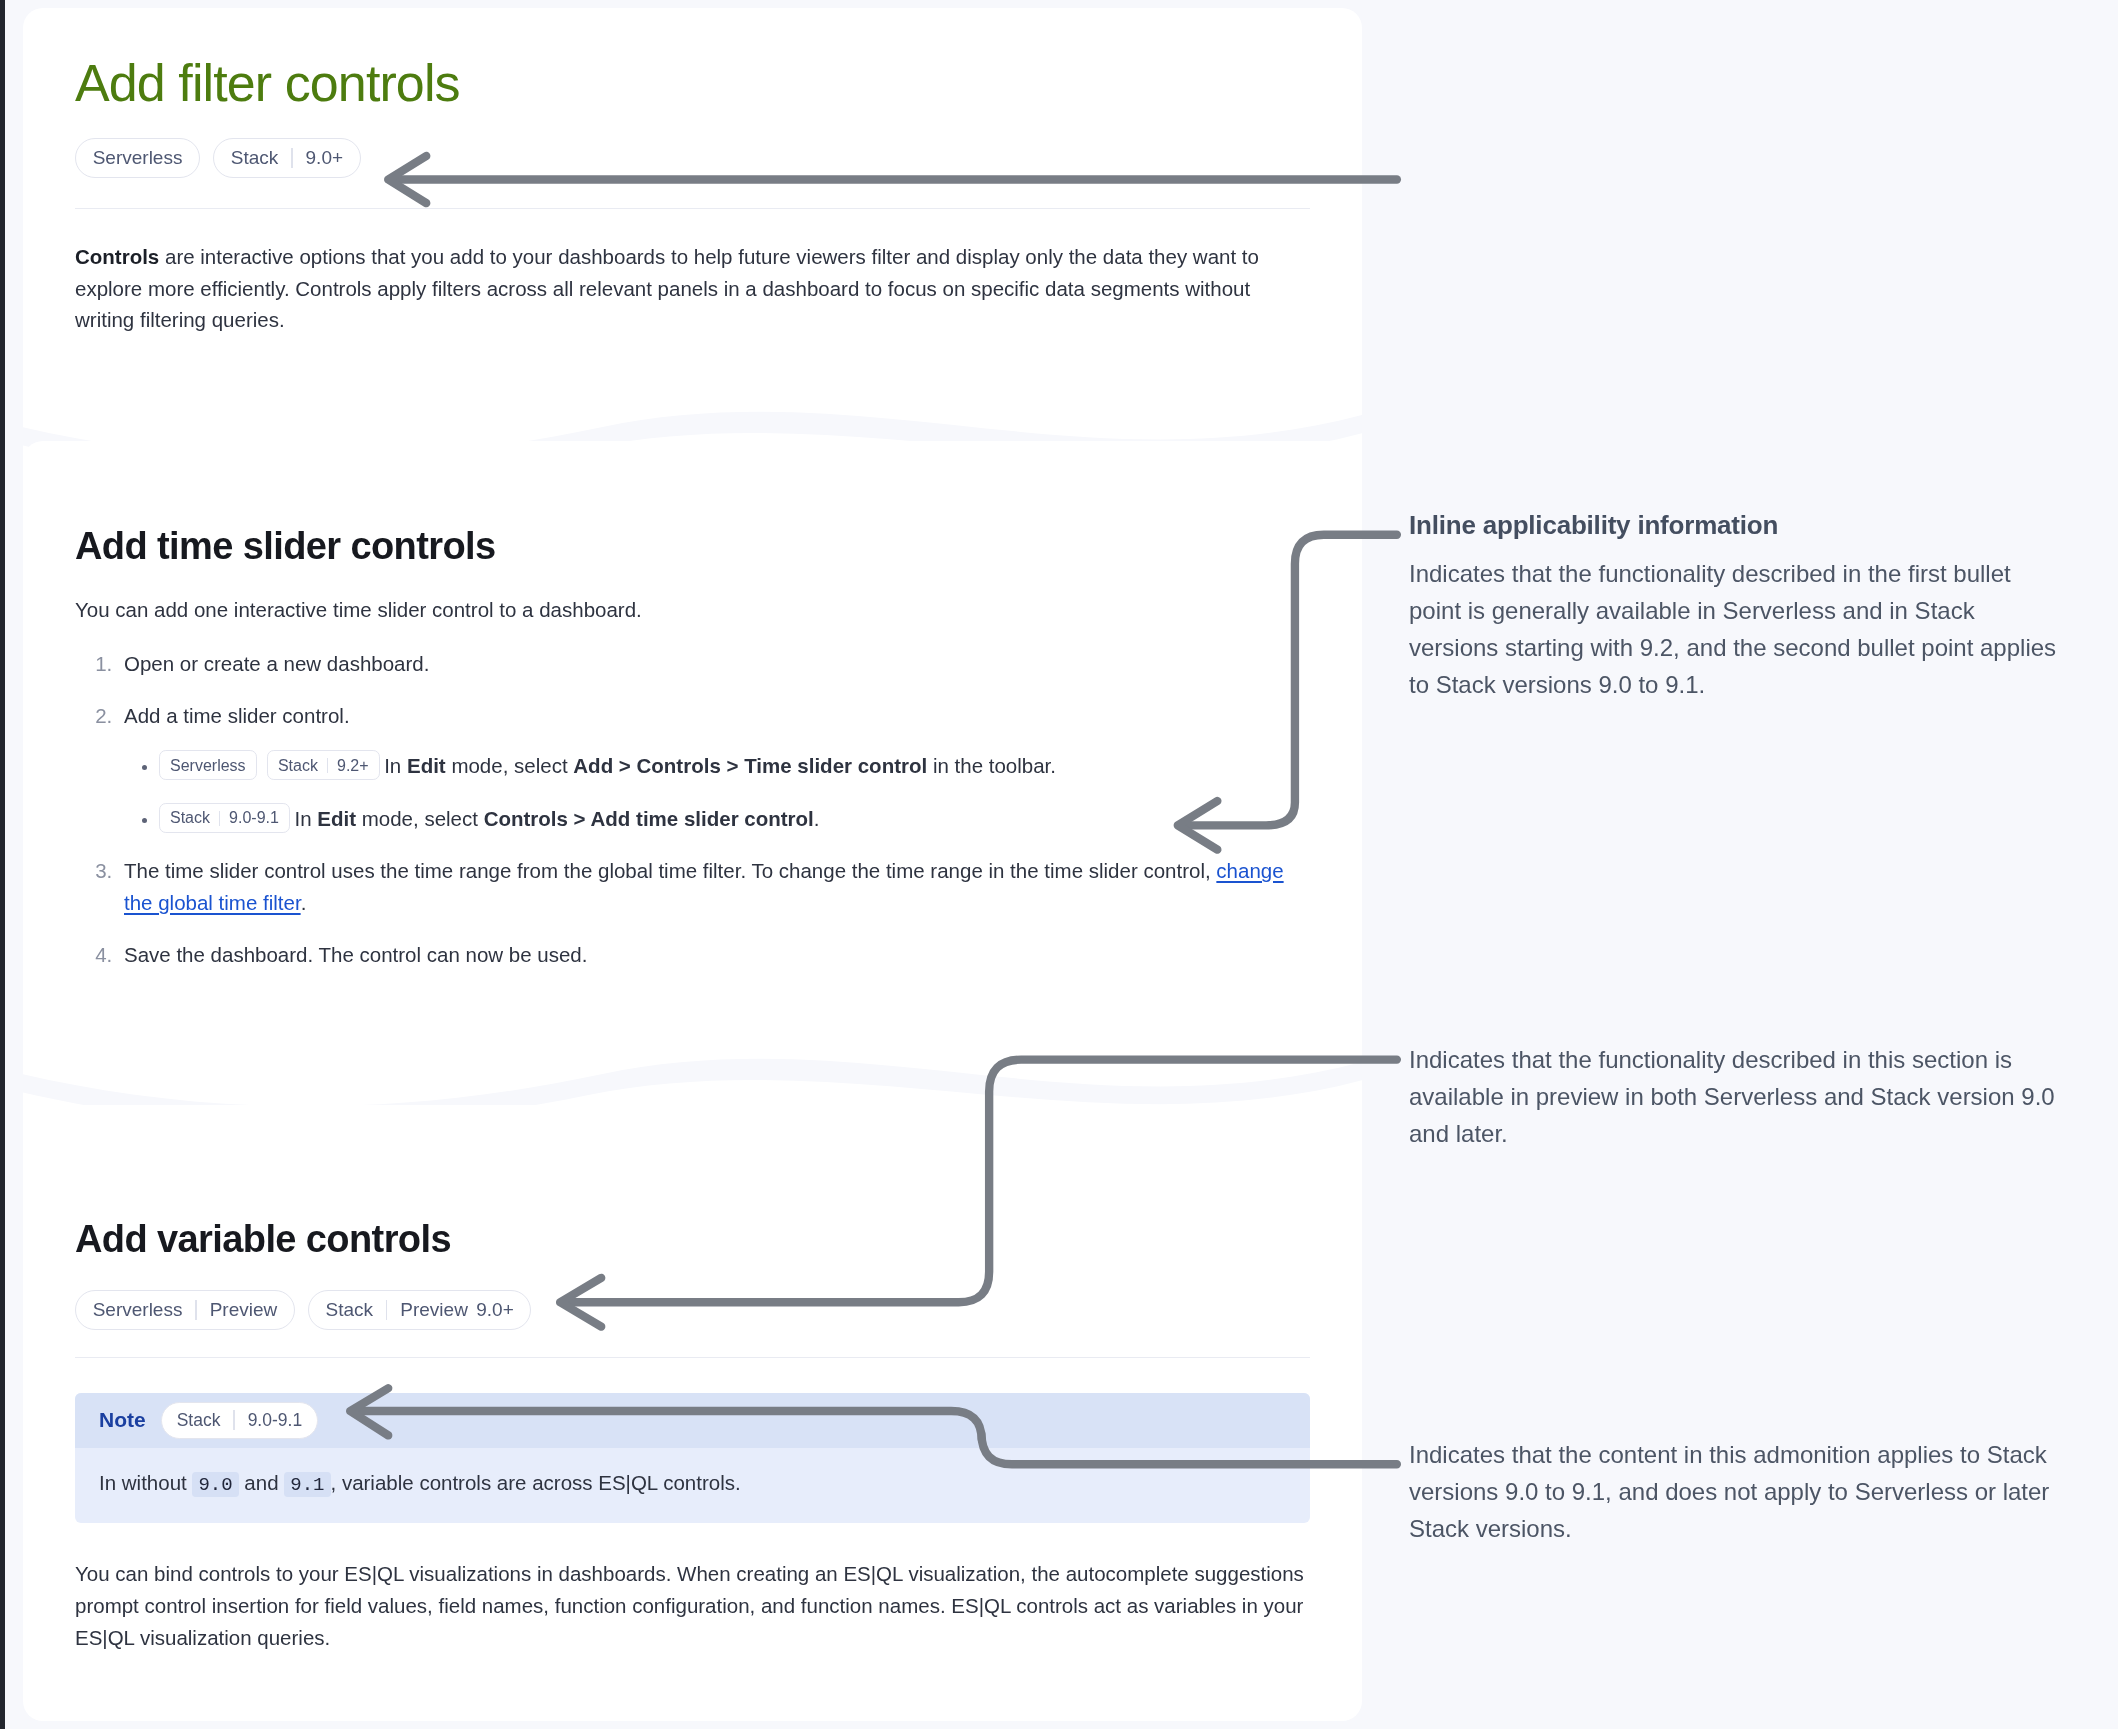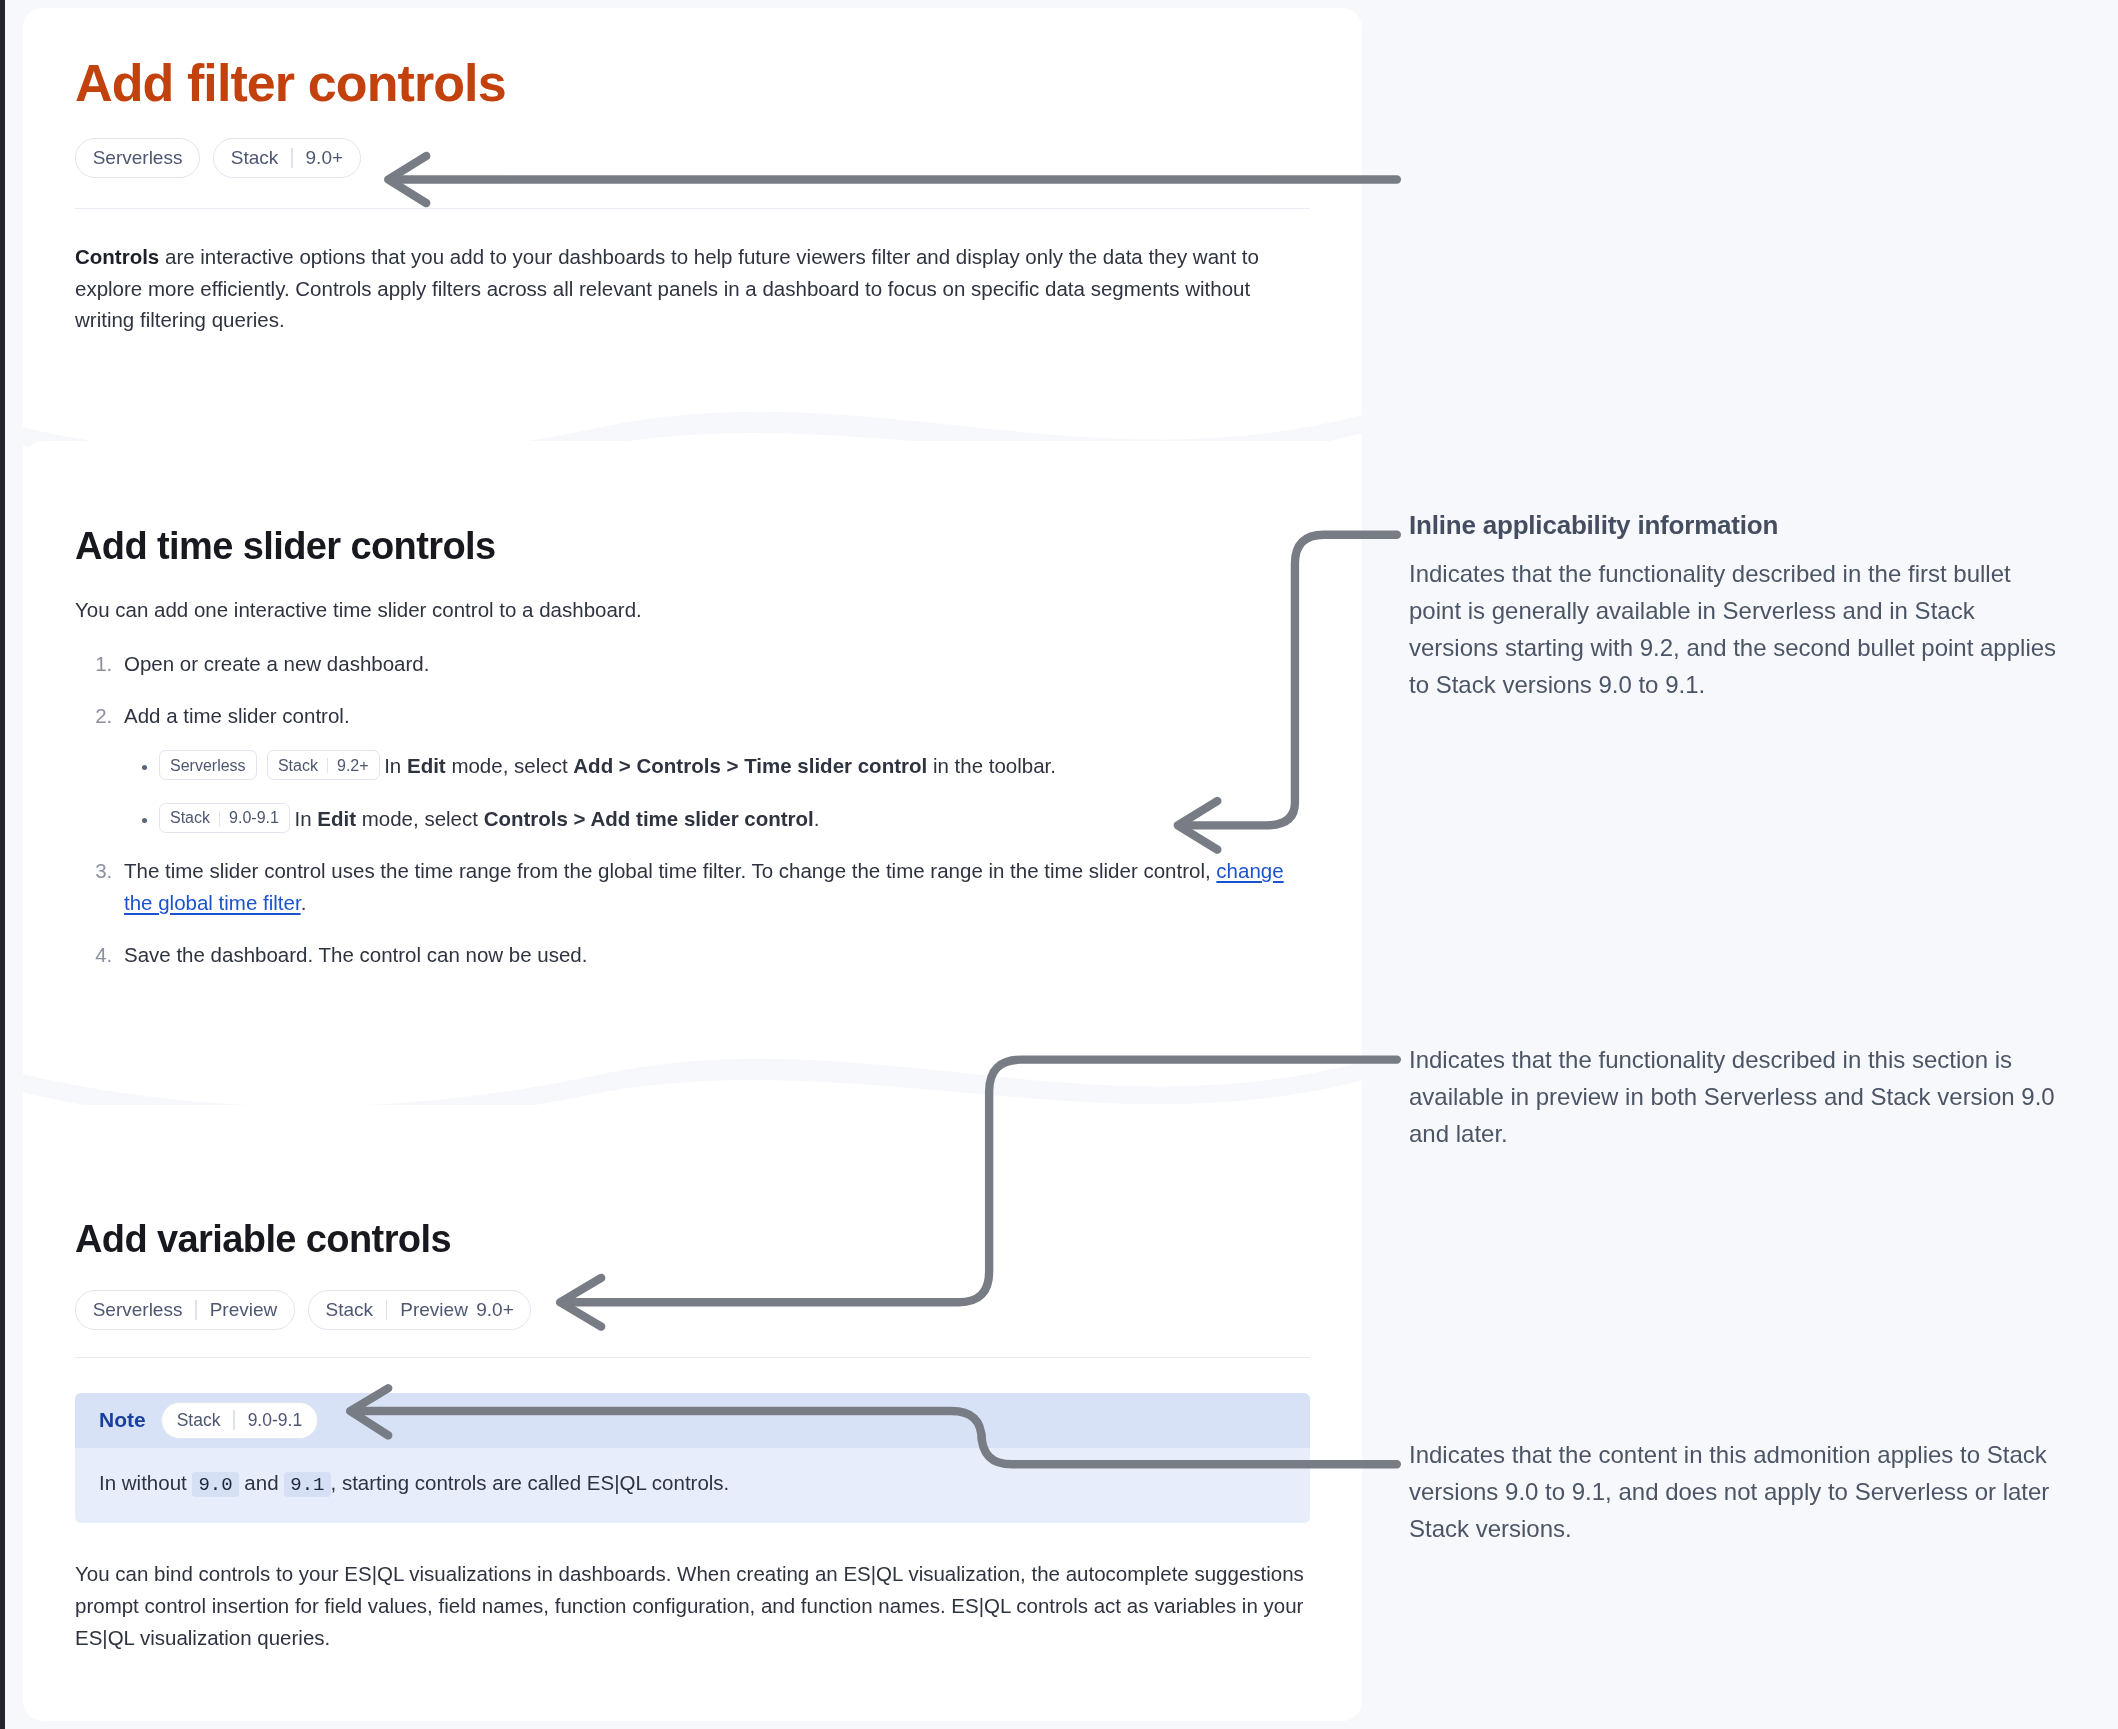--- a/index.html
+++ b/index.html
@@ -50,22 +50,22 @@
     pointer-events: none;
   }
   .wave-1 { top: 380px; }
   .wave-2 { top: 1027px; }
 
   .panel-inner { padding: 0 52px; }
 
   h1.page-title {
     font-size: 52px;
     line-height: 1.08;
-    font-weight: 700;
-    color: #c2410c;
+    font-weight: 400;
+    color: #4d7c0f;
     letter-spacing: -0.9px;
     margin: 0;
     padding-top: 47px;
   }
 
   h2.section-title {
     font-size: 38px;
     line-height: 1.12;
     font-weight: 700;
     color: #17191f;
@@ -348,21 +348,21 @@
       <div class="admonition">
         <div class="admonition-head">
           <span class="admonition-label">Note</span>
           <span class="pill" style="height:37px;font-size:17.5px;padding:0 15px;">
             <span>Stack</span>
             <span class="sep"></span>
             <span>9.0-9.1</span>
           </span>
         </div>
         <div class="admonition-body">
-          <span>In without </span><code class="inline">9.0</code><span> and </span><code class="inline">9.1</code><span>, starting controls are called ES|QL controls.</span>
+          <span>In without </span><code class="inline">9.0</code><span> and </span><code class="inline">9.1</code><span>, variable controls are across ES|QL controls.</span>
         </div>
       </div>
 
       <p class="body" style="margin-top:35px;">You can bind controls to your ES|QL visualizations in dashboards. When creating an ES|QL visualization, the autocomplete suggestions prompt control insertion for field values, field names, function configuration, and function names. ES|QL controls act as variables in your ES|QL visualization queries.</p>
     </div>
   </div>
 </div>
 
 <div class="annotations">
   <div class="anno anno-2">

